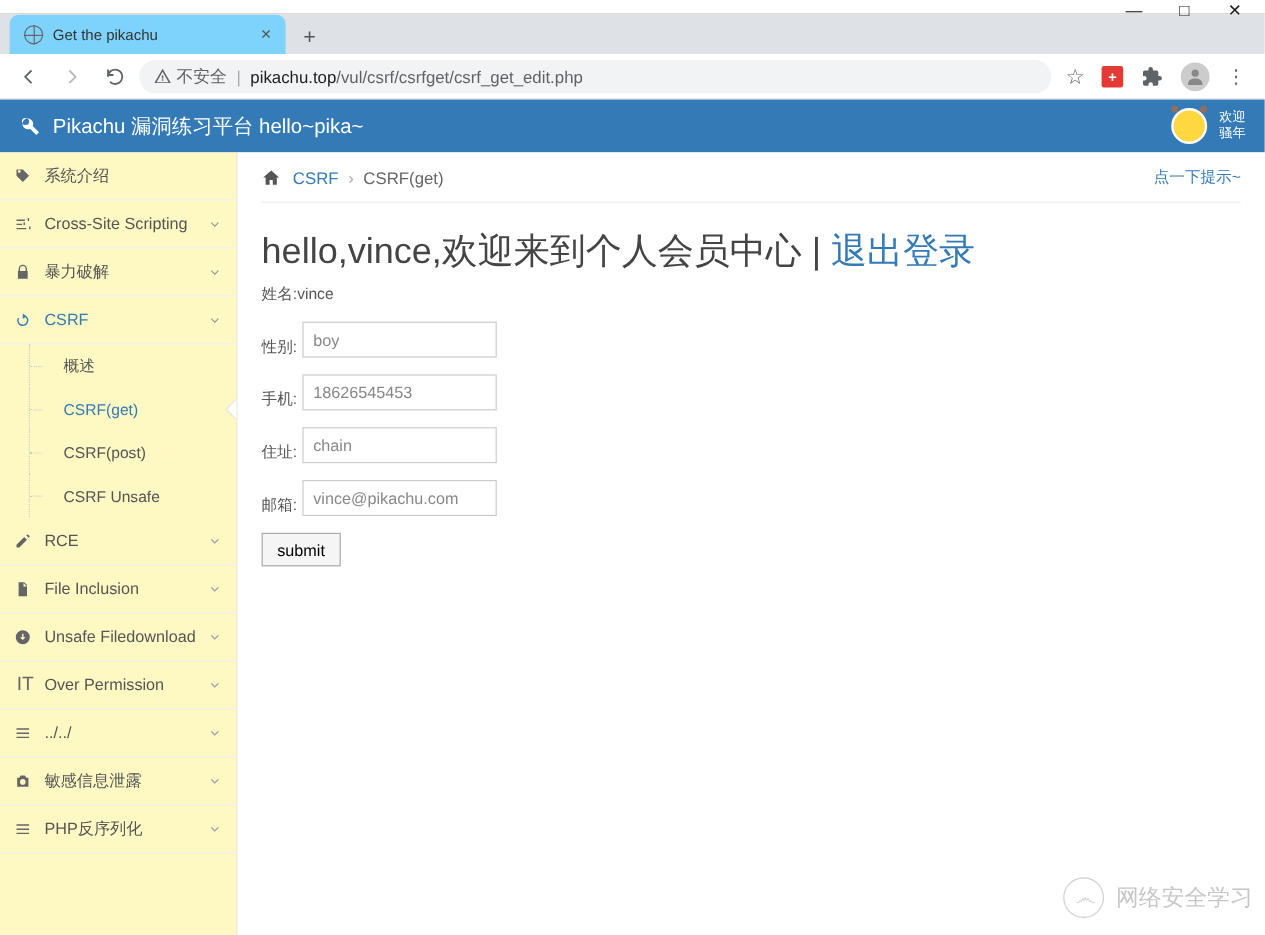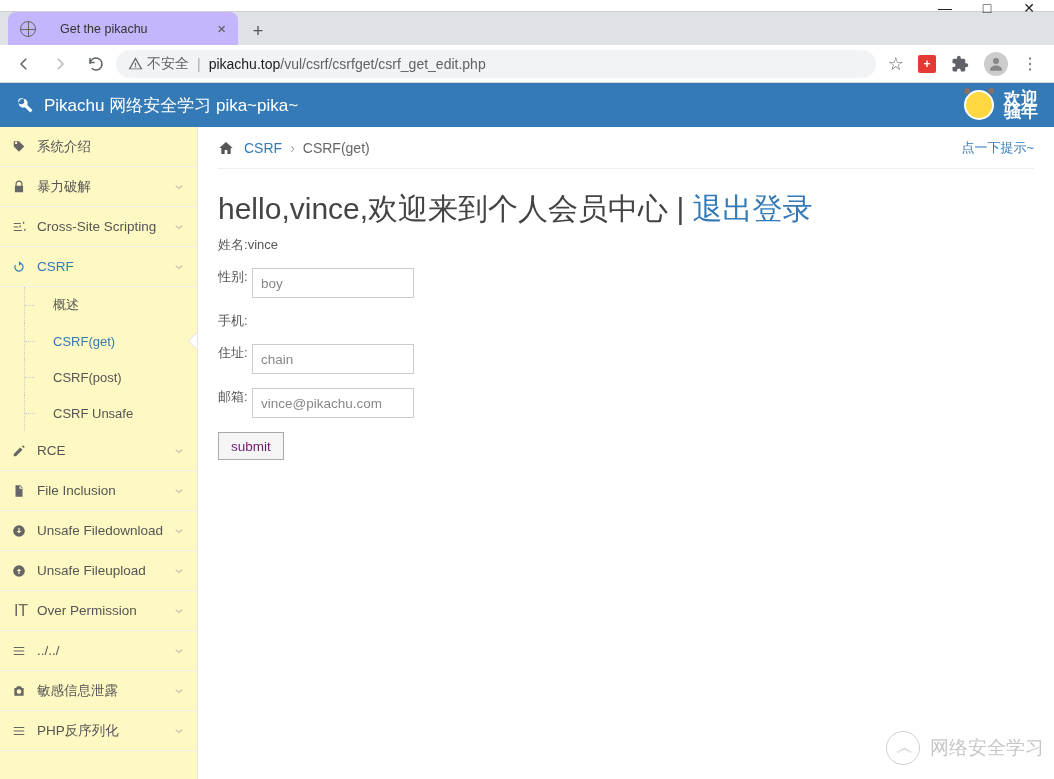--- a/index.html
+++ b/index.html
@@ -5,21 +5,21 @@
 * { margin: 0; padding: 0; box-sizing: border-box; font-family: "Segoe UI", "Microsoft YaHei", Arial, sans-serif; }
 body { width: 1054px; height: 779px; background: #fff; overflow: hidden; position: relative; }
 
 
 .window-chrome { height: 12px; background: #fff; border-bottom: 1px solid #d0d0d0; position: relative; }
 .window-controls { position: absolute; right: 4px; top: -3px; display: flex; }
 .win-btn { width: 42px; height: 22px; display: flex; align-items: center; justify-content: center; color: #222; font-size: 14px; }
 
 
 .tab-bar { height: 33px; background: #dee1e6; display: flex; align-items: flex-end; padding-left: 8px; }
-.tab { background: #c4b5fd; height: 33px; min-width: 230px; display: flex; align-items: center; padding: 0 12px; border-radius: 8px 8px 0 0; font-size: 12.5px; color: #333; gap: 24px; }
+.tab { background: #7dd3fc; height: 33px; min-width: 230px; display: flex; align-items: center; padding: 0 12px; border-radius: 8px 8px 0 0; font-size: 12.5px; color: #333; gap: 8px; }
 .tab .globe { width: 16px; height: 16px; border: 1.3px solid #666; border-radius: 50%; position: relative; }
 .tab .globe::before { content:''; position:absolute; left:50%; top:-1px; bottom:-1px; width:1px; background:#666; }
 .tab .globe::after { content:''; position:absolute; top:50%; left:-1px; right:-1px; height:1px; background:#666; }
 .tab .close-x { margin-left: auto; color:#555; font-size:15px; }
 .new-tab { width:28px; height:28px; display:flex; align-items:center; justify-content:center; color:#555; font-size:18px; margin-left:6px; }
 
 
 .url-bar { height: 38px; background: #fff; border-bottom: 1px solid #d9d9d9; display:flex; align-items:center; padding: 0 8px; gap:4px; }
 .nav-btn { width:32px; height:32px; display:flex; align-items:center; justify-content:center; color:#5f6368; border-radius:50%; }
 .nav-btn.disabled { color:#b9b9b9; }
@@ -36,21 +36,21 @@
 .avatar-ico { width:24px; height:24px; background:#ccc; border-radius:50%; display:flex; align-items:center; justify-content:center; color:#fff; }
 .dots-v { color:#5f6368; font-size:16px; }
 
 
 .app-header { height:44px; background:#337ab7; display:flex; align-items:center; padding:0 16px; color:#fff; font-size:17px; }
 .app-header .key-icon { margin-right:10px; font-size:18px; }
 .app-header .right { margin-left:auto; display:flex; align-items:center; gap:10px; }
 .pika-avatar { width:30px; height:30px; background:#ffd740; border-radius:50%; border:2px solid #fff; position:relative; }
 .pika-avatar::before { content:''; position:absolute; width:6px; height:6px; background:#8d6e63; border-radius:50%; top:-4px; left:-2px; }
 .pika-avatar::after { content:''; position:absolute; width:6px; height:6px; background:#8d6e63; border-radius:50%; top:-4px; right:-2px; }
-.welcome-txt { font-size:17px; line-height:13px;font-weight:bold; }
+.welcome-txt { font-size:11px; line-height:13px; }
 
 
 .layout { display:flex; height: calc(779px - 12px - 33px - 38px - 44px); }
 .sidebar { width:198px; background:#fef9c3; border-right:1px solid #e5e5e5; overflow:hidden; }
 .side-item { height:40px; display:flex; align-items:center; padding:0 12px; font-size:13.5px; color:#555; border-bottom:1px solid #f0f0f0; position:relative; }
 .side-item .si-icon { width:18px; margin-right:7px; color:#666; text-align:center; }
 .side-item .chev { margin-left:auto; color:#999; }
 .side-item.active { color:#337ab7; }
 .side-item.active .si-icon { color:#337ab7; }
 .side-sub { padding-left:28px; font-size:13px; color:#555; height:36px; display:flex; align-items:center; border-left:1px dotted #ccc; margin-left:24px; position:relative; }
@@ -65,24 +65,24 @@
 .breadcrumb .home-i { color:#555; margin-right:10px; }
 .breadcrumb .bc-link { color:#337ab7; }
 .breadcrumb .bc-sep { color:#aaa; margin:0 8px; }
 .breadcrumb .bc-cur { color:#666; }
 .breadcrumb .hint { margin-left:auto; color:#337ab7; font-size:13px; }
 
 .page-title { font-size:30px; color:#444; font-weight:300; margin:20px 0 6px; }
 .page-title .logout { color:#337ab7; }
 .name-line { font-size:13px; color:#555; margin-bottom:14px; }
 
-.form-row { display:flex; align-items:flex-start; margin-bottom:14px; font-size:13px; color:#555; }
+.form-row { display:flex; align-items:flex-end; margin-bottom:14px; font-size:13px; color:#555; }
 .form-row label { width:34px; }
 .form-row input { width:162px; height:30px; border:1px solid #ccc; padding:0 8px; font-size:13.5px; color:#888; }
-.submit-btn { height:28px; padding:0 12px; border:1px solid #aaa; background:#f5f5f5; font-size:13.5px; color:#701a75; cursor:pointer; }
+.submit-btn { height:28px; padding:0 12px; border:1px solid #aaa; background:#f5f5f5; font-size:13.5px; color:#000000; cursor:pointer; }
 
 .watermark { position:absolute; right:10px; bottom:14px; display:flex; align-items:center; gap:10px; color:#999; opacity:0.55; font-size:19px; }
 .wm-circle { width:34px; height:34px; border:1.5px solid #aaa; border-radius:50%; display:flex; align-items:center; justify-content:center; font-size:16px; color:#aaa; position:relative; }
 .wm-circle .inner-dots { font-size:18px; letter-spacing:-3px;}
 
 svg { display:block; }
 </style>
 </head>
 <body>
 
@@ -146,21 +146,21 @@
     <span class="dots-v">⋮</span>
   </div>
 </div>
 
 <div class="app-header">
   <span class="key-icon">
     <svg width="18" height="18" viewBox="0 0 24 24">
         <path fill="#fff" d="M22 19l-7-7a6 6 0 1 0-3 3l7 7 3-3zM7 11a4 4 0 1 1 0-8 4 4 0 0 1 0 8z"></path>
       </svg>
   </span>
-  <span>Pikachu 网络安全学习 pika~pika~</span>
+  <span>Pikachu 漏洞练习平台 hello~pika~</span>
   <div class="right">
     <span class="pika-avatar"></span>
     <div class="welcome-txt">
       <div>欢迎</div>
       <div>骚年</div>
     </div>
   </div>
 </div>
 
 <div class="layout">
@@ -169,37 +169,37 @@
         <span class="si-icon">
           <svg width="14" height="14" viewBox="0 0 24 24">
             <path fill="currentColor" d="M21 11l-9-9H3v9l9 9 9-9zM7 7a2 2 0 1 1 0-4 2 2 0 0 1 0 4z"></path>
           </svg>
         </span>
         <span>系统介绍</span>
       </div>
       <div class="side-item">
         <span class="si-icon">
           <svg width="14" height="14" viewBox="0 0 24 24">
+            <path fill="currentColor" d="M3 5h12v2H3V5zm0 6h8v2H3v-2zm0 6h14v2H3v-2zM19 3v4h2V3h-2zm-6 6v4h2V9h-2zm8 6v4h2v-4h-2z"></path>
+          </svg>
+        </span>
+        <span>Cross-Site Scripting</span>
+        <span class="chev">
+          <svg width="12" height="12" viewBox="0 0 24 24">
+            <path fill="none" stroke="currentColor" stroke-width="2" d="M6 9l6 6 6-6"></path>
+          </svg>
+        </span>
+      </div>
+      <div class="side-item">
+        <span class="si-icon">
+          <svg width="14" height="14" viewBox="0 0 24 24">
             <path fill="currentColor" d="M6 10V7a6 6 0 1 1 12 0v3h1v11H5V10h1zm2 0h8V7a4 4 0 1 0-8 0v3z"></path>
           </svg>
         </span>
         <span>暴力破解</span>
-        <span class="chev">
-          <svg width="12" height="12" viewBox="0 0 24 24">
-            <path fill="none" stroke="currentColor" stroke-width="2" d="M6 9l6 6 6-6"></path>
-          </svg>
-        </span>
-      </div>
-      <div class="side-item">
-        <span class="si-icon">
-          <svg width="14" height="14" viewBox="0 0 24 24">
-            <path fill="currentColor" d="M3 5h12v2H3V5zm0 6h8v2H3v-2zm0 6h14v2H3v-2zM19 3v4h2V3h-2zm-6 6v4h2V9h-2zm8 6v4h2v-4h-2z"></path>
-          </svg>
-        </span>
-        <span>Cross-Site Scripting</span>
         <span class="chev">
           <svg width="12" height="12" viewBox="0 0 24 24">
             <path fill="none" stroke="currentColor" stroke-width="2" d="M6 9l6 6 6-6"></path>
           </svg>
         </span>
       </div>
       <div class="side-item active">
         <span class="si-icon">
           <svg width="14" height="14" viewBox="0 0 24 24">
             <path fill="currentColor" d="M12 4a8 8 0 1 1-7 4.1l1.7 1A6 6 0 1 0 12 6V2l5 4-5 4V6z"></path>
@@ -251,33 +251,20 @@
           </svg>
         </span>
       </div>
       <div class="side-item">
         <span class="si-icon">
           <svg width="14" height="14" viewBox="0 0 24 24">
             <path fill="currentColor" d="M12 2a10 10 0 1 0 0 20 10 10 0 0 0 0-20zm-1 5h2v5h3l-4 4-4-4h3V7z"></path>
           </svg>
         </span>
         <span>Unsafe Filedownload</span>
-        <span class="chev">
-          <svg width="12" height="12" viewBox="0 0 24 24">
-            <path fill="none" stroke="currentColor" stroke-width="2" d="M6 9l6 6 6-6"></path>
-          </svg>
-        </span>
-      </div>
-      <div class="side-item">
-        <span class="si-icon">
-          <svg width="14" height="14" viewBox="0 0 24 24">
-            <path fill="currentColor" d="M12 2a10 10 0 1 0 0 20 10 10 0 0 0 0-20zm1 15h-2v-5H8l4-4 4 4h-3v5z"></path>
-          </svg>
-        </span>
-        <span>Unsafe Fileupload</span>
         <span class="chev">
           <svg width="12" height="12" viewBox="0 0 24 24">
             <path fill="none" stroke="currentColor" stroke-width="2" d="M6 9l6 6 6-6"></path>
           </svg>
         </span>
       </div>
       <div class="side-item">
         <span class="si-icon"><span style="font-weight:normal;font-size:16px">IT</span></span>
         <span>Over Permission</span>
         <span class="chev">
@@ -346,20 +333,21 @@
     <div class="name-line">
       <span>姓名:</span><span>vince</span>
     </div>
 
     <div class="form-row">
       <label>性别:</label>
       <input type="text" value="boy" style="">
     </div>
     <div class="form-row">
       <label>手机:</label>
+      <input type="text" value="18626545453" style="">
     </div>
     <div class="form-row">
       <label>住址:</label>
       <input type="text" value="chain" style="">
     </div>
     <div class="form-row">
       <label>邮箱:</label>
       <input type="text" value="vince@pikachu.com" style="">
     </div>
     <button class="submit-btn">submit</button>

